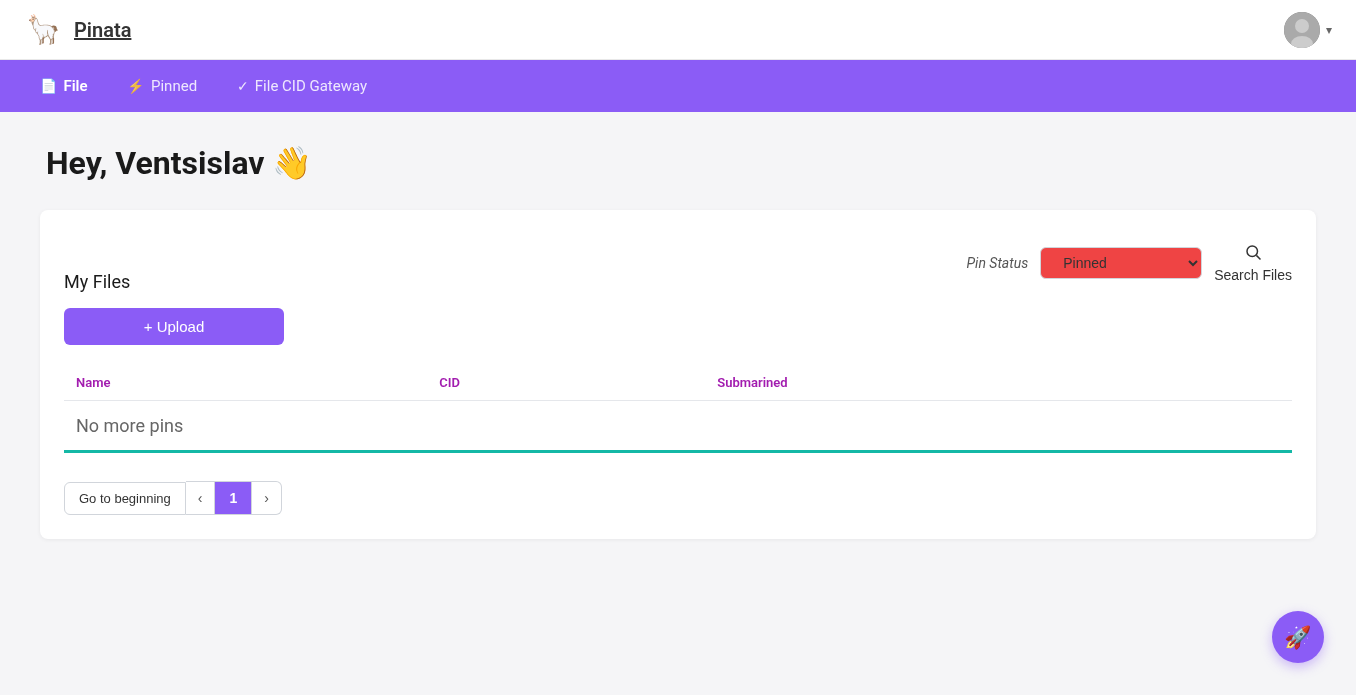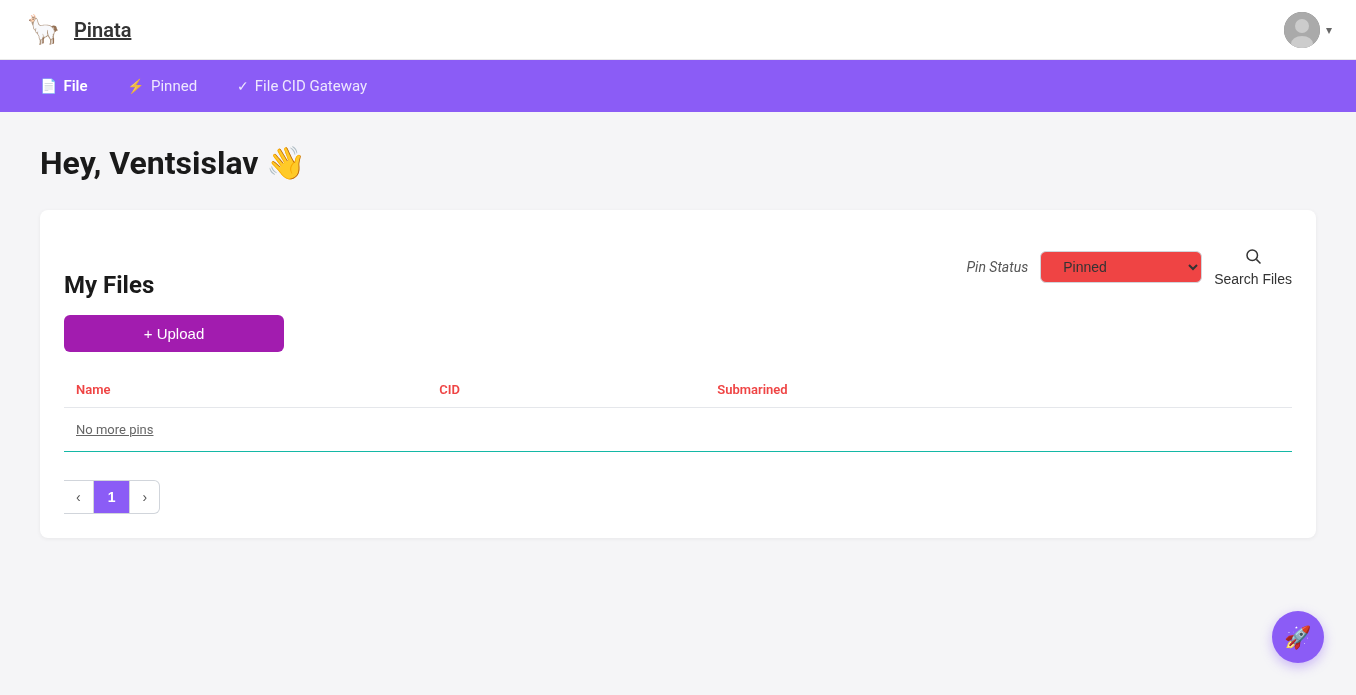--- a/index.html
+++ b/index.html
@@ -86,38 +86,39 @@
 
     
     .main-content {
       padding: 32px 40px;
     }
     .page-heading {
       font-size: 32px;
       font-weight: 700;
       color: #1a1a1a;
       margin-bottom: 28px;
+      margin-left: 6px;
     }
 
     
     .files-card {
       background: #fff;
       border-radius: 8px;
       padding: 24px;
       box-shadow: 0 1px 4px rgba(0,0,0,0.06);
     }
     .files-header {
       display: flex;
       align-items: center;
       justify-content: space-between;
       margin-bottom: 16px;
     }
     .my-files-title {
-      font-size: 24px;
-      font-weight: 700;
+      font-size: 18px;
+      font-weight: 400;
       color: #1a1a1a;
       margin-top: 37px;
     }
     .header-controls {
       display: flex;
       align-items: center;
       gap: 12px;
     }
     .pin-status-label {
       font-size: 14px;
@@ -147,21 +148,21 @@
     }
     .search-icon-svg {
       width: 18px;
       height: 18px;
       stroke: #333;
       fill: none;
       stroke-width: 2;
     }
 
     .upload-btn {
-      background: #a21caf;
+      background: #8b5cf6;
       color: #fff;
       border: none;
       border-radius: 6px;
       padding: 10px 20px;
       font-size: 15px;
       font-weight: 500;
       cursor: pointer;
       display: flex;
       align-items: flex-end;
       gap: 6px;
@@ -176,28 +177,27 @@
       border-collapse: collapse;
     }
     .files-table thead tr {
       border-bottom: 1px solid #e5e7eb;
     }
     .files-table th {
       text-align: left;
       padding: 10px 12px;
       font-size: 13px;
       font-weight: 600;
-      color: #ef4444;
+      color: #a21caf;
     }
     .files-table td {
       padding: 14px 12px;
-      font-size: 13px;
+      font-size: 18px;
       color: #444;
-      border-bottom: 1px solid #14b8a6;
-      text-decoration: underline;
+      border-bottom: 3px solid #14b8a6;
     }
     .no-pins-row td {
       color: #666;
     }
 
     
     .pagination {
       display: flex;
       align-items: center;
       gap: 0;
@@ -333,20 +333,21 @@
         </tr>
       </thead>
       <tbody>
         <tr class="no-pins-row">
           <td colspan="3">No more pins</td>
         </tr>
       </tbody>
     </table>
 
     <div class="pagination">
+      <button class="go-to-beginning-btn">Go to beginning</button>
       <button class="page-arrow-btn">‹</button>
       <button class="page-number-btn">1</button>
       <button class="page-arrow-right-btn">›</button>
     </div>
 
   </div>
 </div>
 
 <div class="floating-btn">
   <span>🚀</span>

